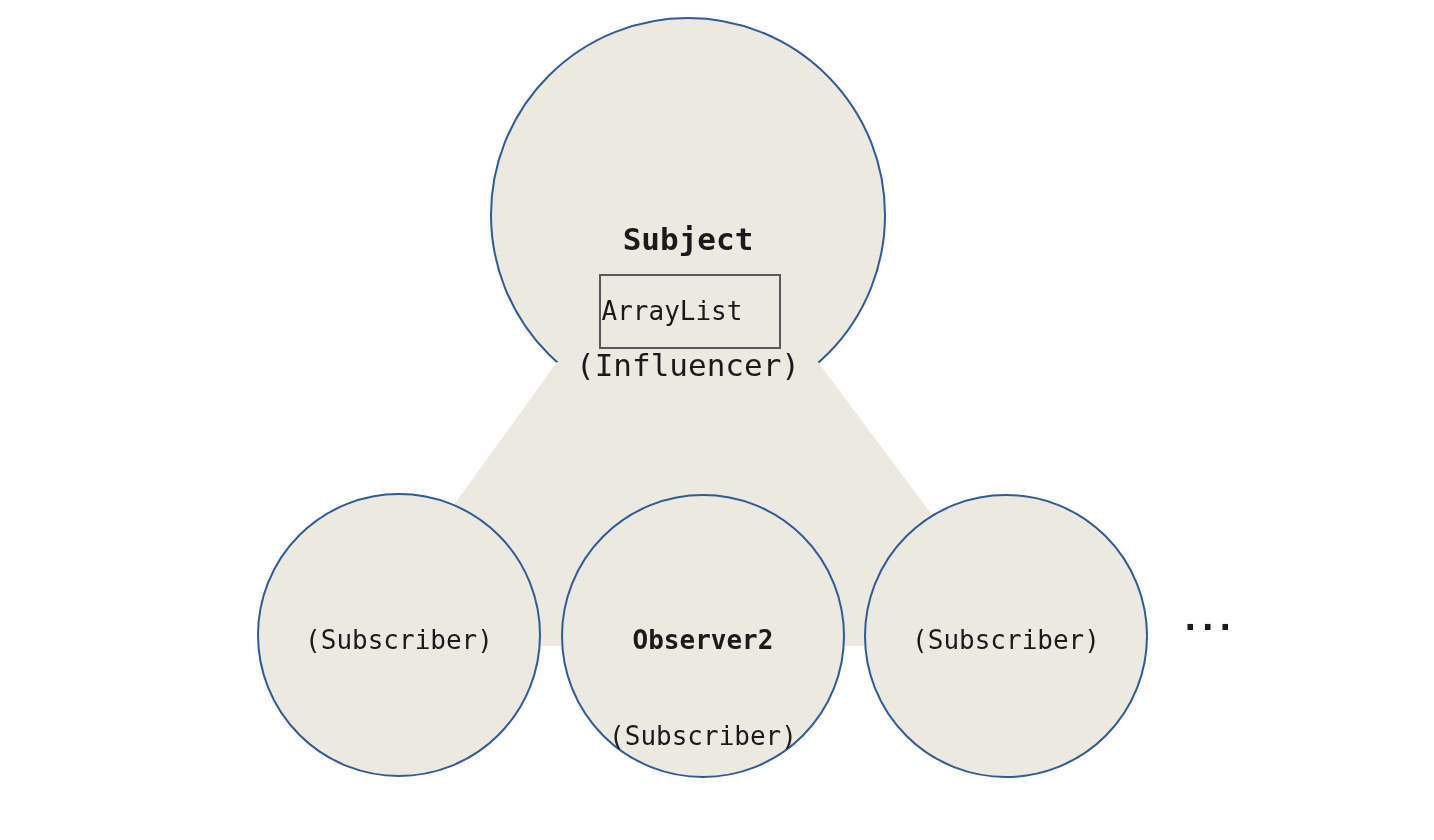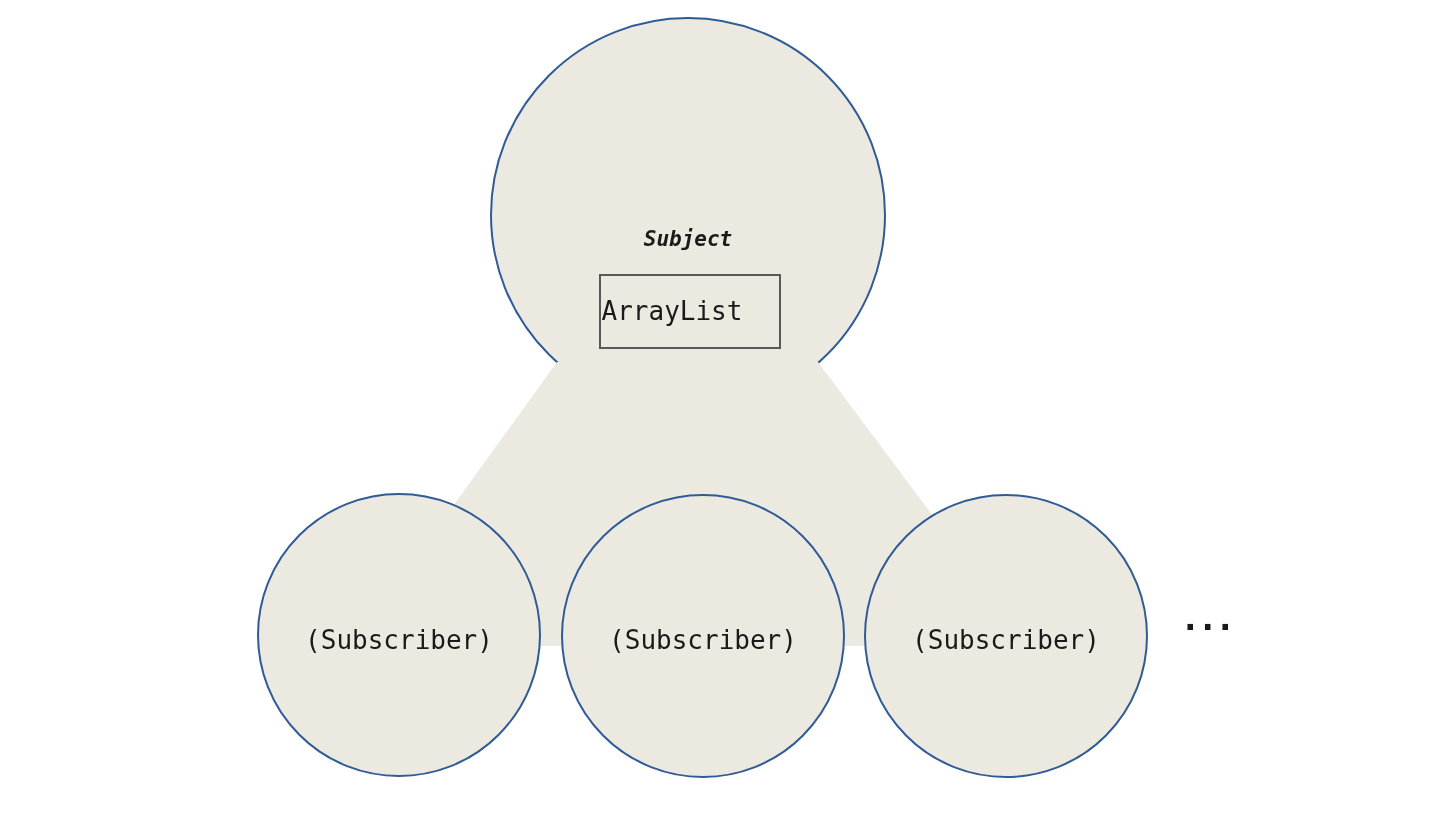--- a/index.html
+++ b/index.html
@@ -23,23 +23,22 @@
   .label {
     position: absolute;
     text-align: center;
     color: #1a1a1a;
     white-space: pre;
   }
   .subject-block {
     left: 488px;
     top: 134px;
     width: 400px;
-    font-size: 21px;
+    font-size: 31px;
     line-height: 42px;
-    font-style: italic;
   }
   .subject-name { font-weight: bold; }
   .arraylist-label {
     left: 600px;
     top: 275px;
     width: 144px;
     height: 73px;
     font-size: 26px;
     line-height: 73px;
   }
@@ -78,32 +77,34 @@
 
     <circle cx="399" cy="635" r="141" fill="#eceae0" stroke="#2f5b96" stroke-width="2"></circle>
     <circle cx="703" cy="636" r="141" fill="#eceae0" stroke="#2f5b96" stroke-width="2"></circle>
     <circle cx="1006" cy="636" r="141" fill="#eceae0" stroke="#2f5b96" stroke-width="2"></circle>
 
     <rect x="600" y="275" width="180" height="73" fill="#eceae0" stroke="#595959" stroke-width="2"></rect>
   </svg>
 
   <div class="label subject-block">
     <div class="subject-name">Subject</div>
+    <div class="subject-role">(Influencer)</div>
   </div>
 
   <div class="label arraylist-label">ArrayList</div>
 
   <div class="label observer-block obs1">
     <div>(Subscriber)</div>
     <div class="spacer-line"></div>
     
     
   </div>
 
   <div class="label observer-block obs2">
+    <div class="observer-name">Observer2</div>
     <div>(Subscriber)</div>
     <div class="spacer-line"></div>
     
     
   </div>
 
   <div class="label observer-block obs3">
     <div>(Subscriber)</div>
     <div class="spacer-line"></div>
     

